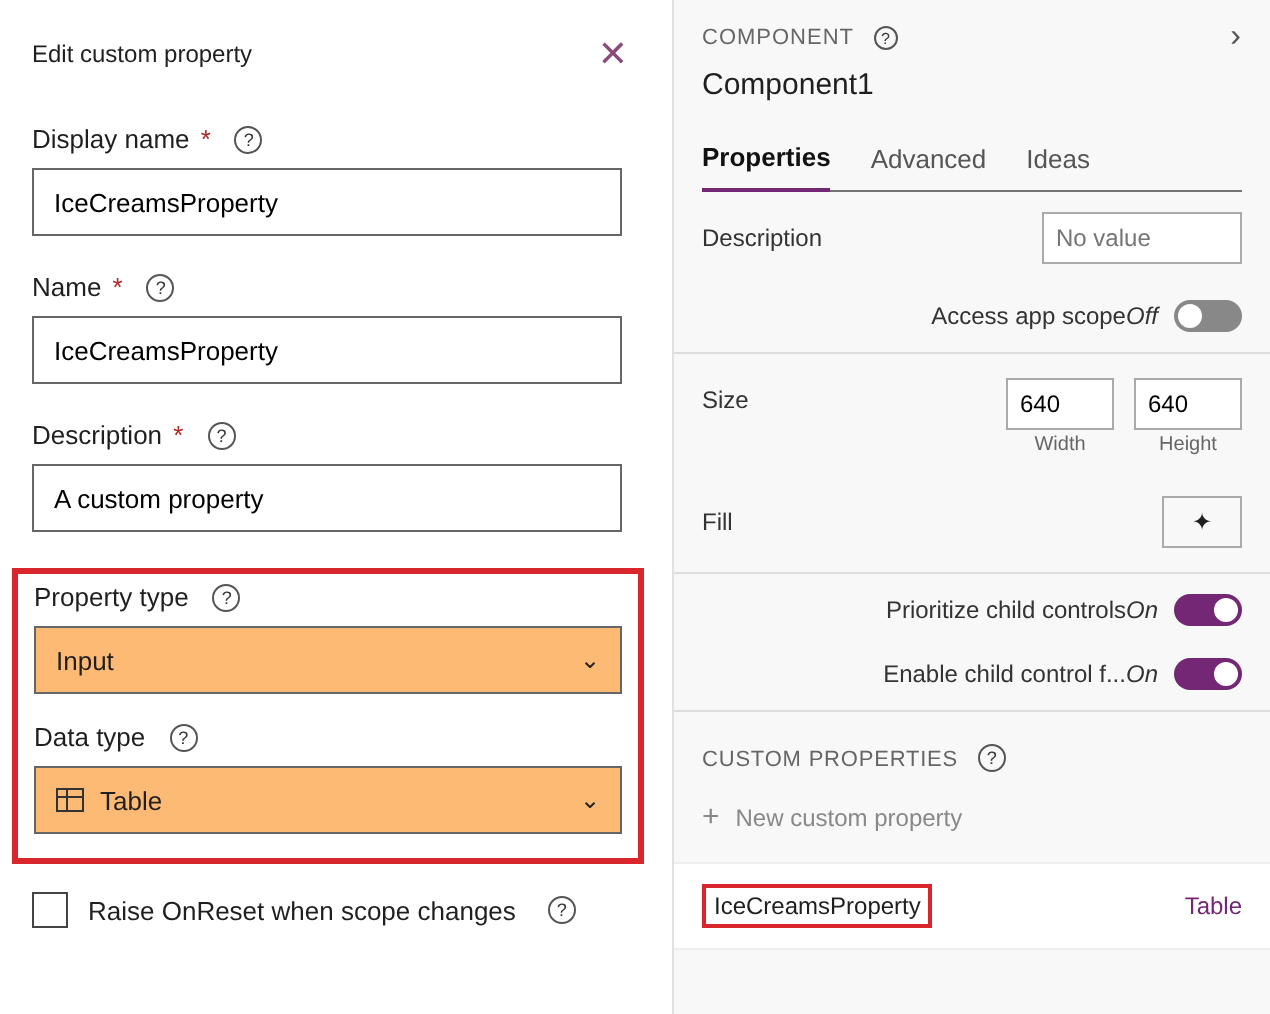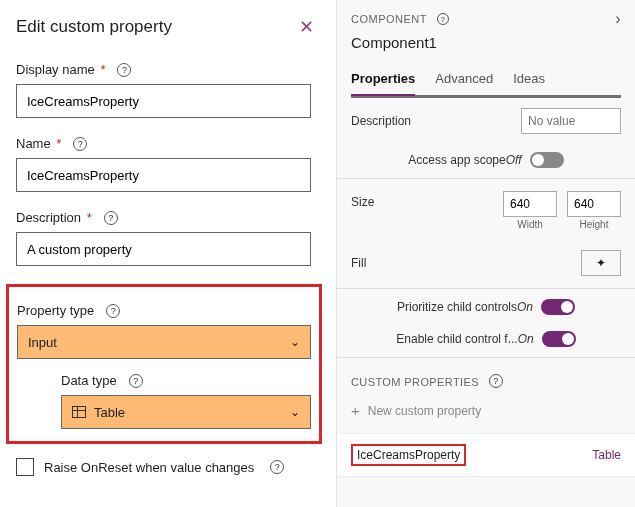--- a/index.html
+++ b/index.html
@@ -1,67 +1,67 @@
 <!DOCTYPE html>
 <html><head>
 <meta charset="utf-8">
 <style>
   * { box-sizing: border-box; margin: 0; padding: 0; font-family: "Segoe UI", Arial, sans-serif; }
   body { width: 635px; height: 507px; display: flex; font-size: 13px; color: #201f1e; background: #fff; overflow: hidden; }
   
   
   .left { width: 337px; padding: 14px 16px 10px 16px; background: #fff; border-right: 1px solid #e1e1e1; }
   .left-header { display: flex; justify-content: space-between; align-items: center; margin-bottom: 22px; }
-  .left-title { font-size: 17px; font-weight: 400; }
+  .left-title { font-size: 12px; font-weight: 400; }
   .close-x { font-size: 18px; color: #8a4a7a; cursor: pointer; padding: 2px 6px; font-weight: 300; }
   
   .field { margin-bottom: 18px; }
   .field-label-row { display: flex; align-items: center; gap: 6px; margin-bottom: 7px; }
   .field-label { font-size: 13px; font-weight: 400; }
   .req { color: #b02a2a; margin-left: 2px; }
   .info-icon { width: 14px; height: 14px; border: 1px solid #555; border-radius: 50%; display: inline-flex; align-items: center; justify-content: center; font-size: 9px; cursor: pointer; color: #333; margin-left: 6px; }
   
   .text-input { width: 100%; max-width: 295px; height: 34px; border: 1px solid #666; padding: 0 10px; font-size: 13px; background: #fff; }
   .select-box { width: 100%; max-width: 295px; height: 34px; border: 1px solid #666; padding: 0 10px; font-size: 13px; background: #fdba74; display: flex; align-items: center; justify-content: space-between; cursor: pointer; }
   .chevron { font-size: 12px; color: #222; }
   .table-icon { display: inline-flex; align-items: center; gap: 8px; }
   .table-glyph { width: 14px; height: 12px; border: 1px solid #333; position: relative; display: inline-block; }
   .table-glyph::before { content: ""; position: absolute; left: 4px; top: 0; bottom: 0; width: 1px; background: #333; }
   .table-glyph::after { content: ""; position: absolute; top: 3px; left: 0; right: 0; height: 1px; background: #333; }
   
-  .highlight-box { border: 3px solid #d9262c; padding: 16px 8px 12px 8px; margin-left: -10px; margin-right: -2px; margin-bottom: 10px; }
+  .highlight-box { border: 3px solid #d9262c; padding: 4px 8px 12px 8px; margin-left: -10px; margin-right: -2px; margin-bottom: 10px; }
   .highlight-box .field { margin-bottom: 14px; }
-  .highlight-box .field:last-child { margin-bottom: 0; margin-left: 44px; }
+  .highlight-box .field:last-child { margin-bottom: 0; }
   
   .checkbox-row { display: flex; align-items: center; gap: 10px; margin-top: 14px; }
   .cb { width: 18px; height: 18px; border: 1px solid #444; cursor: pointer; }
   
   
   .right { flex: 1; background: #f8f8f8; font-size: 12px; display: flex; flex-direction: column; }
   .comp-header { padding: 10px 14px 0 14px; }
   .comp-row { display: flex; justify-content: space-between; align-items: center; color: #666; font-size: 11px; letter-spacing: 0.5px; }
   .comp-row .info-icon { width: 12px; height: 12px; font-size: 8px; }
   .chev-right { font-size: 16px; color: #555; cursor: pointer; }
   .comp-name { font-size: 15px; color: #201f1e; margin-top: 6px; margin-bottom: 14px; }
   
-  .tabs { display: flex; gap: 20px; border-bottom: 3px solid #737373; padding: 0 0 0 0; }
+  .tabs { display: flex; gap: 20px; border-bottom: 1px solid #737373; padding: 0 0 0 0; align-items: center; }
   .tab { padding: 6px 0 8px 0; font-size: 13px; color: #555; cursor: pointer; }
   .tab.active { color: #111; font-weight: 600; border-bottom: 2px solid #742774; margin-bottom: -1px; }
   
   .props { flex: 1; overflow-y: auto; }
   .prop-row { display: flex; align-items: center; justify-content: space-between; padding: 10px 14px; }
   .prop-label { color: #333; }
   .prop-input { width: 100px; height: 26px; border: 1px solid #aaa; padding: 0 6px; font-size: 12px; color: #888; }
   .size-inputs { display: flex; gap: 10px; }
   .size-col { display: flex; flex-direction: column; align-items: center; gap: 2px; }
   .size-inputs input { width: 54px; height: 26px; border: 1px solid #aaa; padding: 12px 6px; font-size: 12px; }
   .size-caption { font-size: 10px; color: #666; }
   .fill-swatch { width: 40px; height: 26px; border: 1px solid #aaa; display: flex; align-items: center; justify-content: center; font-size: 12px; cursor: pointer; }
   
-  .toggle-row { display: flex; align-items: center; justify-content: center; padding: 8px 14px; }
+  .toggle-row { display: flex; align-items: center; justify-content: flex-end; padding: 8px 14px; }
   .toggle-group { display: flex; align-items: center; gap: 8px; font-style: italic; }
   .toggle-label { font-size: 12px; color: #333; }
   .toggle { width: 34px; height: 16px; border-radius: 10px; background: #742774; position: relative; cursor: pointer; }
   .toggle::after { content: ""; width: 12px; height: 12px; background: #fff; border-radius: 50%; position: absolute; right: 2px; top: 2px; }
   .toggle.off { background: #888; }
   .toggle.off::after { right: auto; left: 2px; }
   
   .sep { height: 1px; background: #ddd; margin: 2px 0; }
   
   .section-title { font-size: 11px; color: #666; letter-spacing: 0.4px; padding: 14px 14px 6px 14px; display: flex; align-items: flex-end; gap: 4px; }
@@ -127,21 +127,21 @@
           <span class="table-glyph"></span>
           <span>Table</span>
         </span>
         <span class="chevron">⌄</span>
       </div>
     </div>
   </div>
 
   <div class="checkbox-row">
     <div class="cb"></div>
-    <span>Raise OnReset when value changes</span>
+    <span>Raise OnReset when scope changes</span>
     <span class="info-icon">?</span>
   </div>
 </div>
 
 <div class="right">
   <div class="comp-header">
     <div class="comp-row">
       <span style="display:flex;align-items:center;gap:4px">
         <span>COMPONENT</span>
         <span class="info-icon">?</span>

